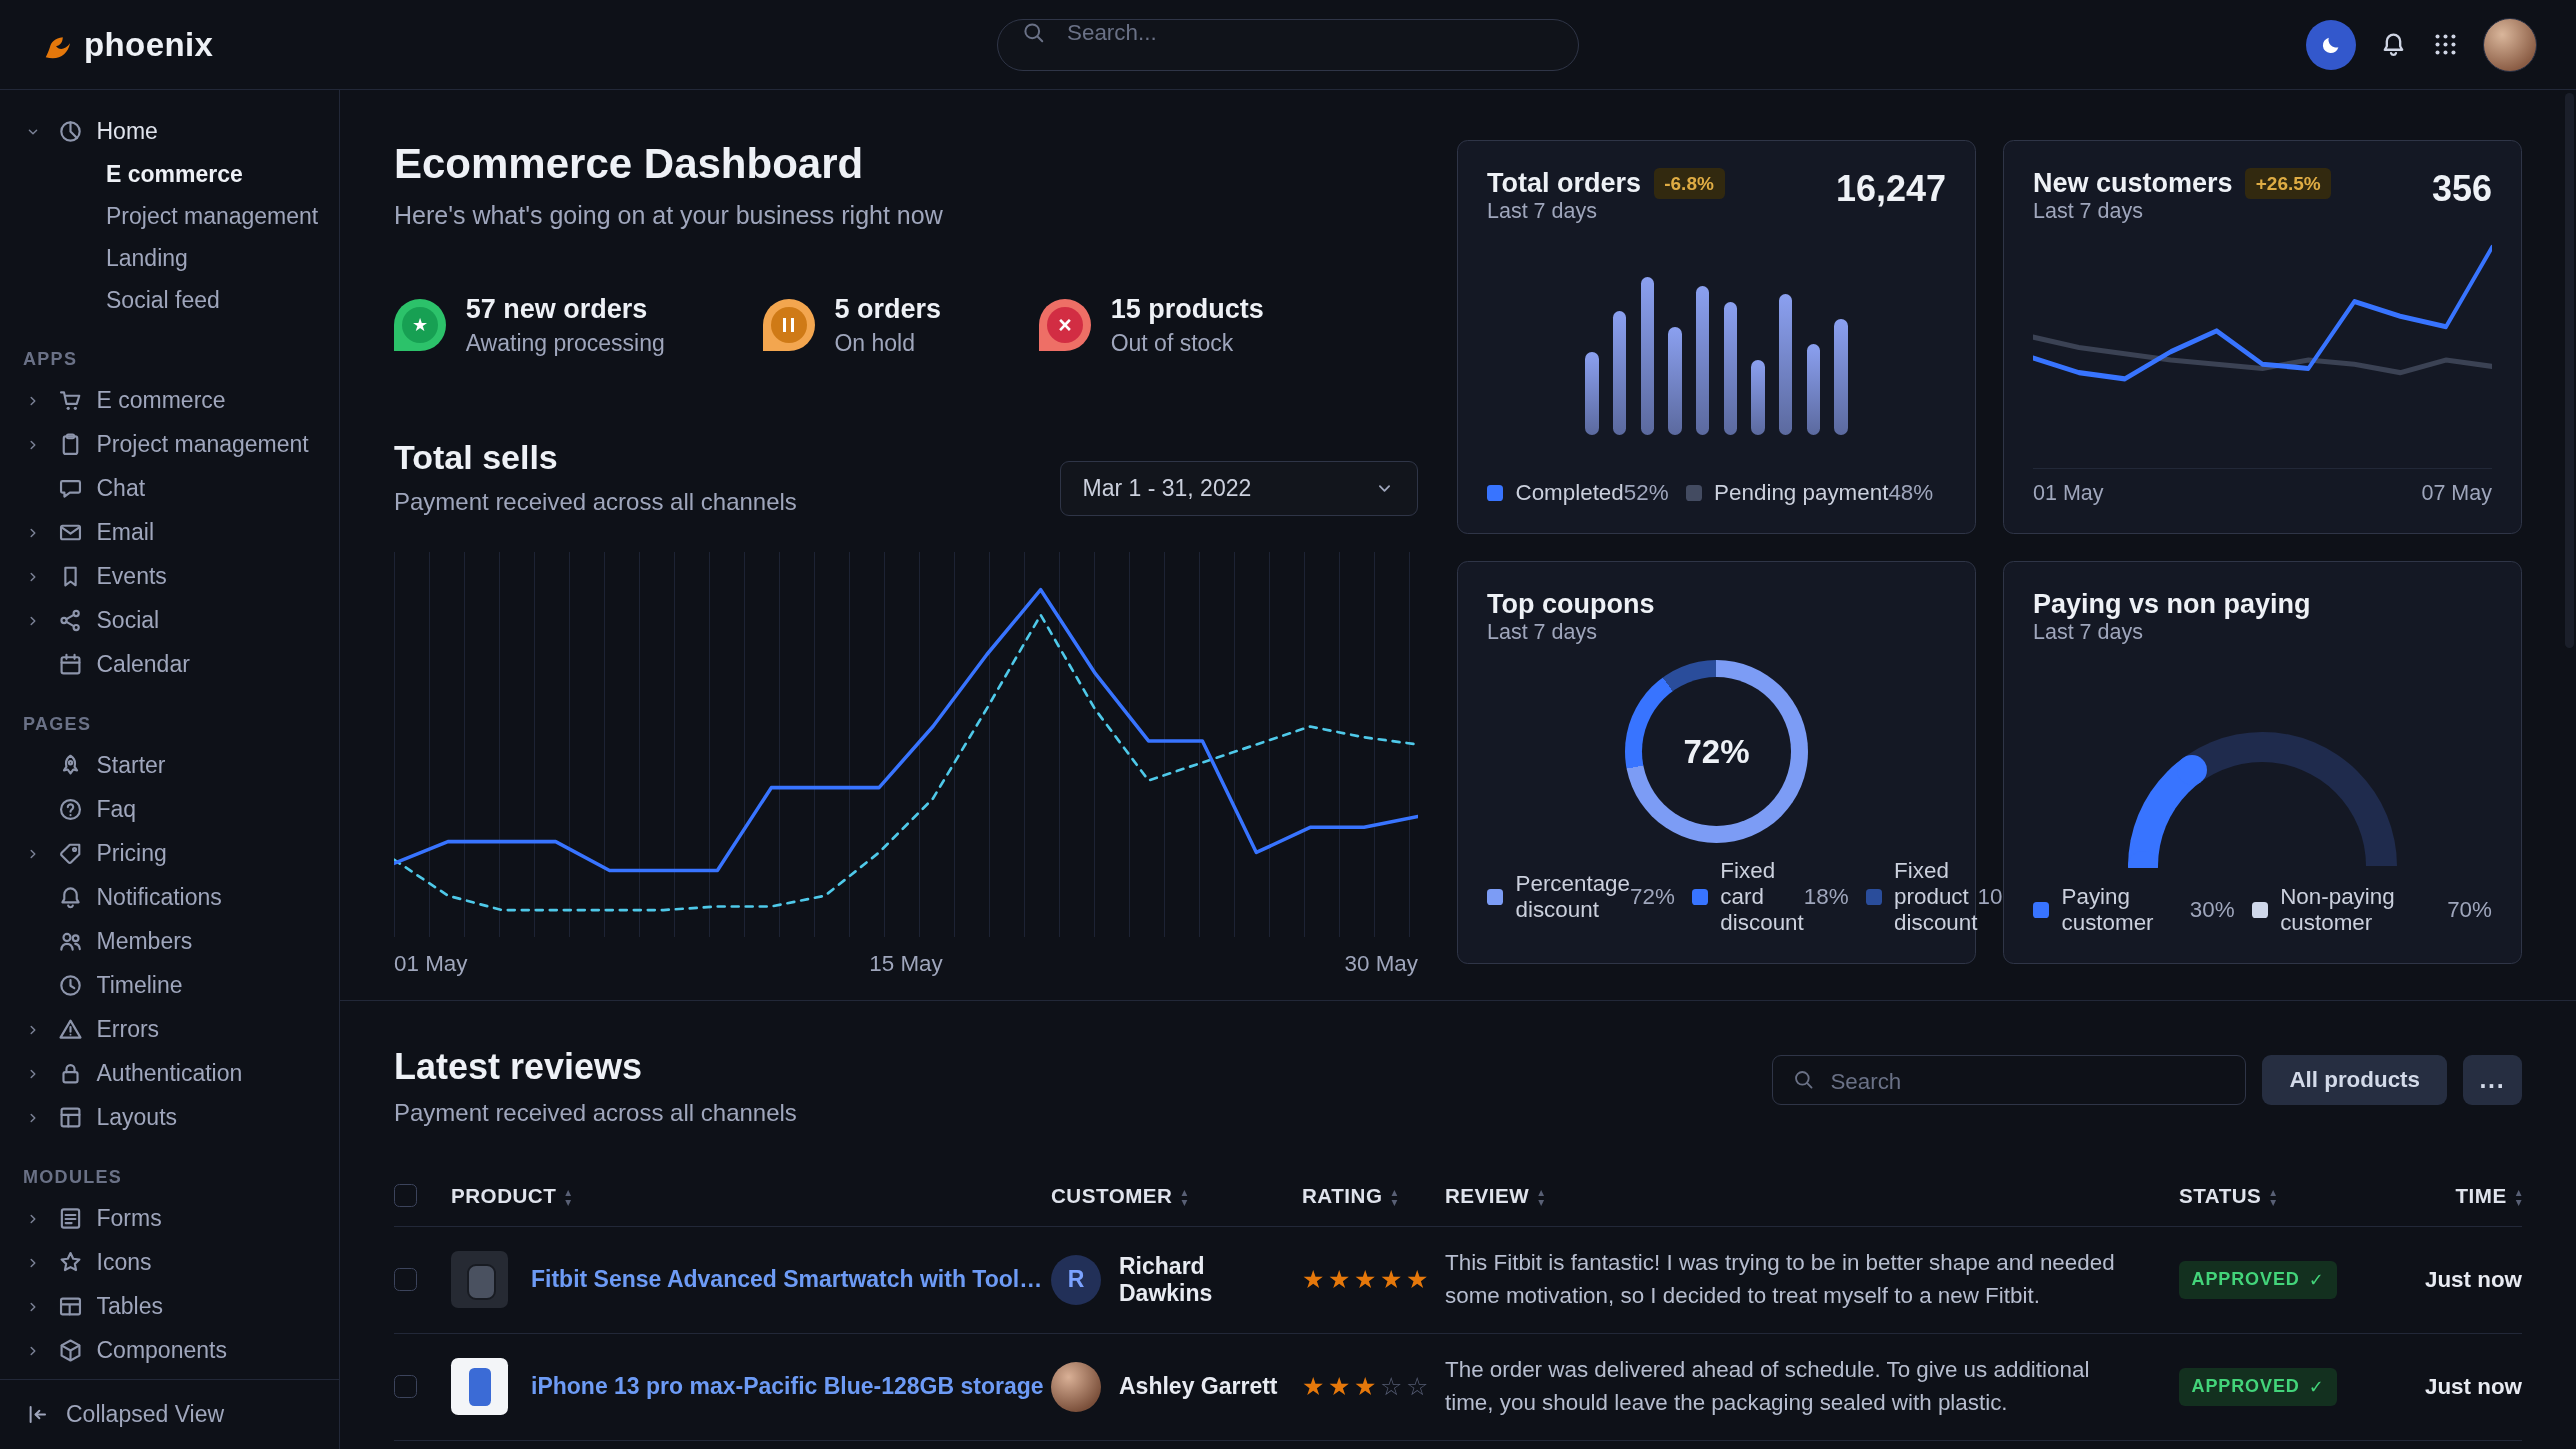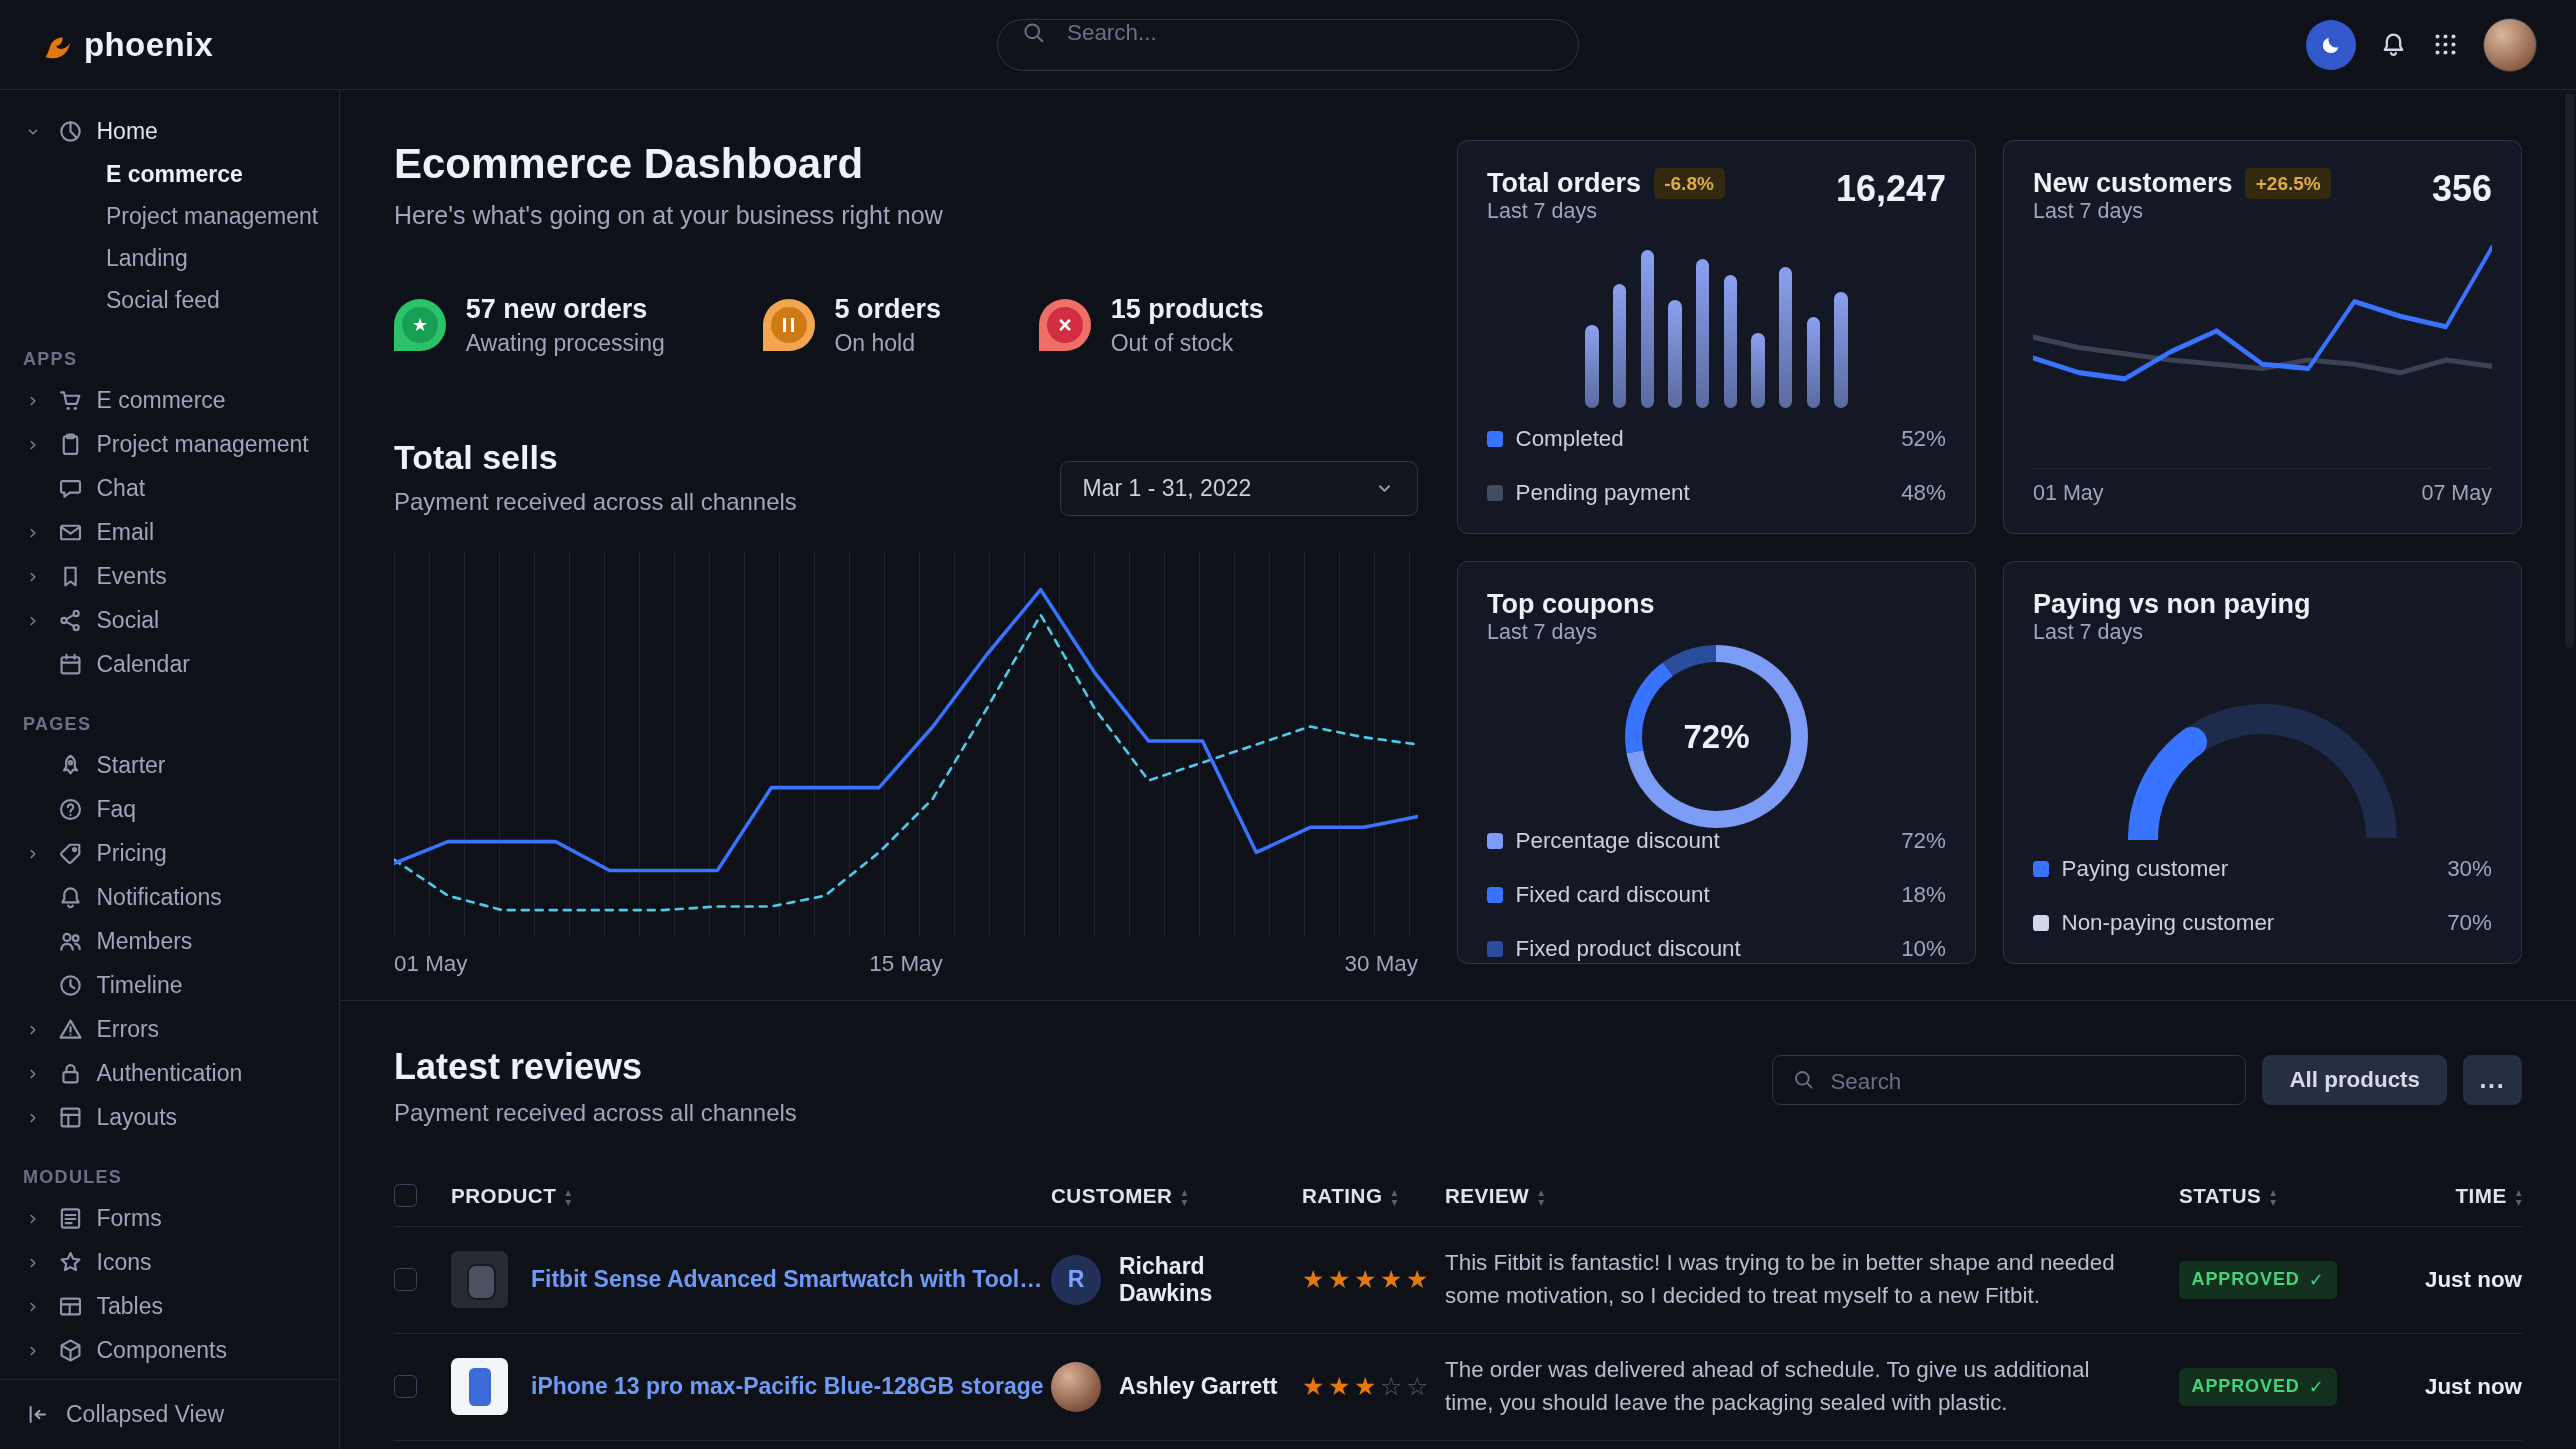--- a/index.html
+++ b/index.html
@@ -72,21 +72,21 @@
 
   
   .cards-grid{display:grid;grid-template-columns:1fr 1fr;grid-template-rows:394px 403px;gap:27px}
   .card{background:var(--card);border:0.9px solid var(--border);border-radius:10.7px;padding:27px 29px;display:flex;flex-direction:column;min-width:0}
   .card-head{display:flex;justify-content:space-between;align-items:flex-start}
   .card-title-row{display:flex;align-items:center;gap:12.5px}
   .card-title{font-size:27px;font-weight:700;color:#eef1f6}
   .pill-badge{font-size:19px;font-weight:700;color:#dfac44;background:#32290f;border-radius:5.4px;padding:4.5px 10.7px}
   .card-period{font-size:21.5px;color:var(--muted);}
   .card-value{font-size:36px;font-weight:700;color:#eef1f6}
-  .legend{margin-top:auto;display:flex;flex-direction:column;gap:28px}
+  .legend{margin-top:auto;display:flex;flex-direction:row;gap:17px}
   .legend-row{display:flex;align-items:center;font-size:22.4px}
   .legend-sq{width:16px;height:16px;border-radius:3.6px;margin-right:12.5px;flex:none}
   .legend-label{color:#cbd0dd}
   .legend-val{margin-left:auto;color:var(--muted)}
 
   .bars-wrap{flex:1;display:flex;align-items:center;justify-content:center}
   .bars{display:flex;align-items:flex-end;gap:14.3px;height:166px}
   .order-bar{width:13.4px;border-radius:7.2px}
 
   .cust-chart{flex:1;margin-top:9px}

